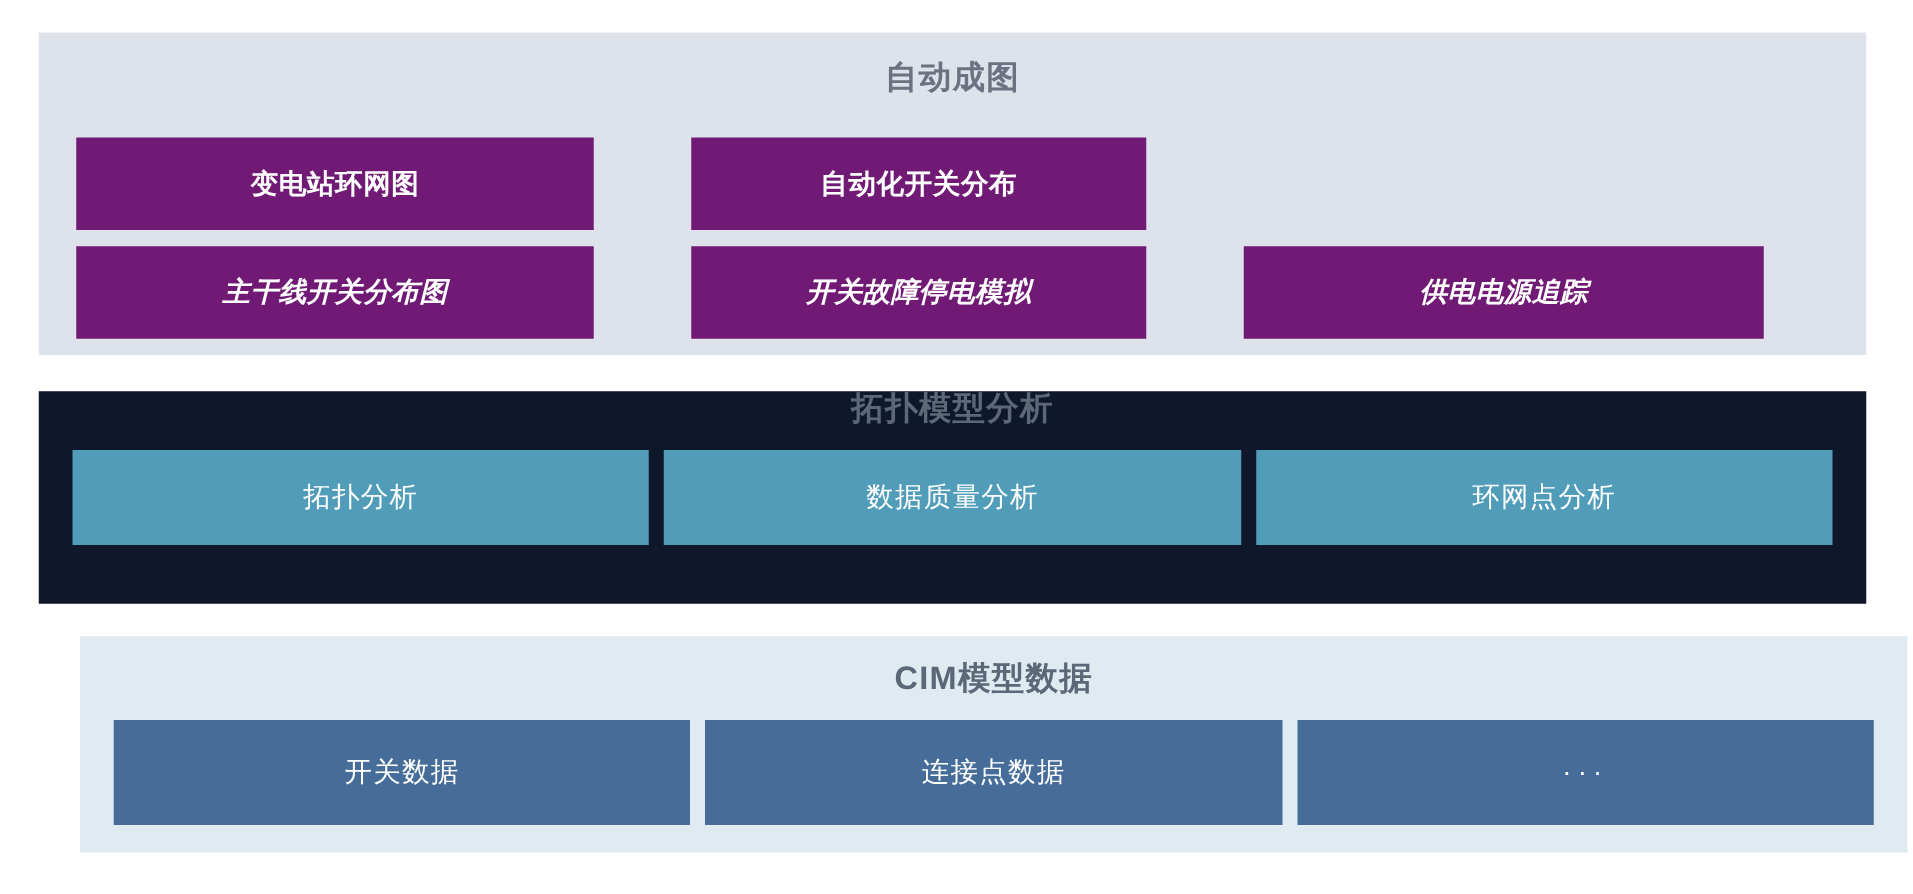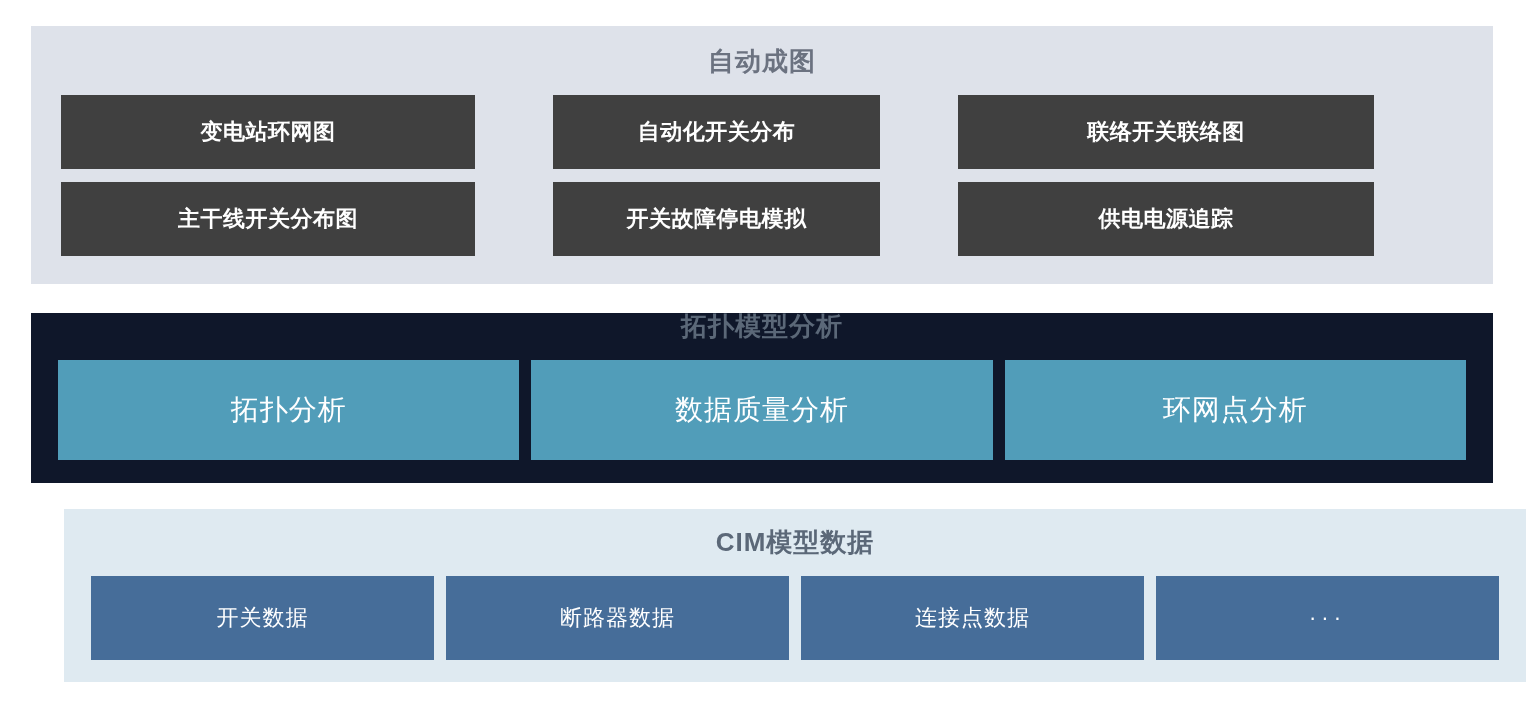--- a/index.html
+++ b/index.html
@@ -53,53 +53,53 @@
     line-height: 1.1;
     user-select: none;
   }
 
   
   .panel-automap {
     background: #dee2ea;
     height: 258px;
     padding-top: 22px;
   }
-  .panel-automap .panel-title { color: #6b7280; margin-bottom: 21px; }
+  .panel-automap .panel-title { color: #6b7280; margin-bottom: 36px; }
 
   .panel-automap .btn-row { padding: 0 30px; gap: 0; }
-  .panel-automap .btn-row + .btn-row { margin-top: 13px; }
+  .panel-automap .btn-row + .btn-row { margin-top: 13px; font-style: italic; }
 
   .btn-dark {
-    background: #404040;
+    background: #701a75;
     height: 74px;
     font-size: 22px;
     font-weight: bold;
     letter-spacing: 0.5px;
   }
   .col-a { width: 414px; }
-  .col-b { width: 327px; margin-left: 78px; }
+  .col-b { width: 364px; margin-left: 78px; }
   .col-c { width: 416px; margin-left: 78px; }
 
   
   .gap-1 { height: 29px; }
   .gap-2 { height: 26px; }
 
   
   .panel-topo {
     background: #0f172a;
     height: 170px;
   }
   .panel-topo .panel-title { color: #5b6878; margin-bottom: 21px; }
   .panel-topo .btn-row { padding: 0 27px; gap: 12px; }
 
   .btn-teal {
     background: #519db9;
-    height: 100px;
+    height: 76px;
     flex: 1 1 0;
-    font-size: 28px;
+    font-size: 22px;
     font-weight: normal;
     letter-spacing: 1px;
   }
 
   
   .panel-cim {
     background: #dfeaf1;
     height: 173px;
     padding-top: 20px;
     margin-left: 33px;
@@ -122,21 +122,20 @@
 <body>
 
 <div class="canvas">
 
   <section class="panel panel-automap">
     <div class="panel-title">自动成图</div>
 
     <div class="btn-row">
       <div class="btn btn-dark col-a">变电站环网图</div>
       <div class="btn btn-dark col-b">自动化开关分布</div>
-      <div class="btn btn-dark col-c">联络开关联络图</div>
     </div>
 
     <div class="btn-row">
       <div class="btn btn-dark col-a">主干线开关分布图</div>
       <div class="btn btn-dark col-b">开关故障停电模拟</div>
       <div class="btn btn-dark col-c">供电电源追踪</div>
     </div>
   </section>
 
   <div class="gap-1"></div>
@@ -151,19 +150,18 @@
     </div>
   </section>
 
   <div class="gap-2"></div>
 
   <section class="panel panel-cim">
     <div class="panel-title">CIM模型数据</div>
 
     <div class="btn-row">
       <div class="btn btn-blue">开关数据</div>
-      <div class="btn btn-blue">断路器数据</div>
       <div class="btn btn-blue">连接点数据</div>
       <div class="btn btn-blue ellipsis">···</div>
     </div>
   </section>
 
 </div>
 
 </body></html>

